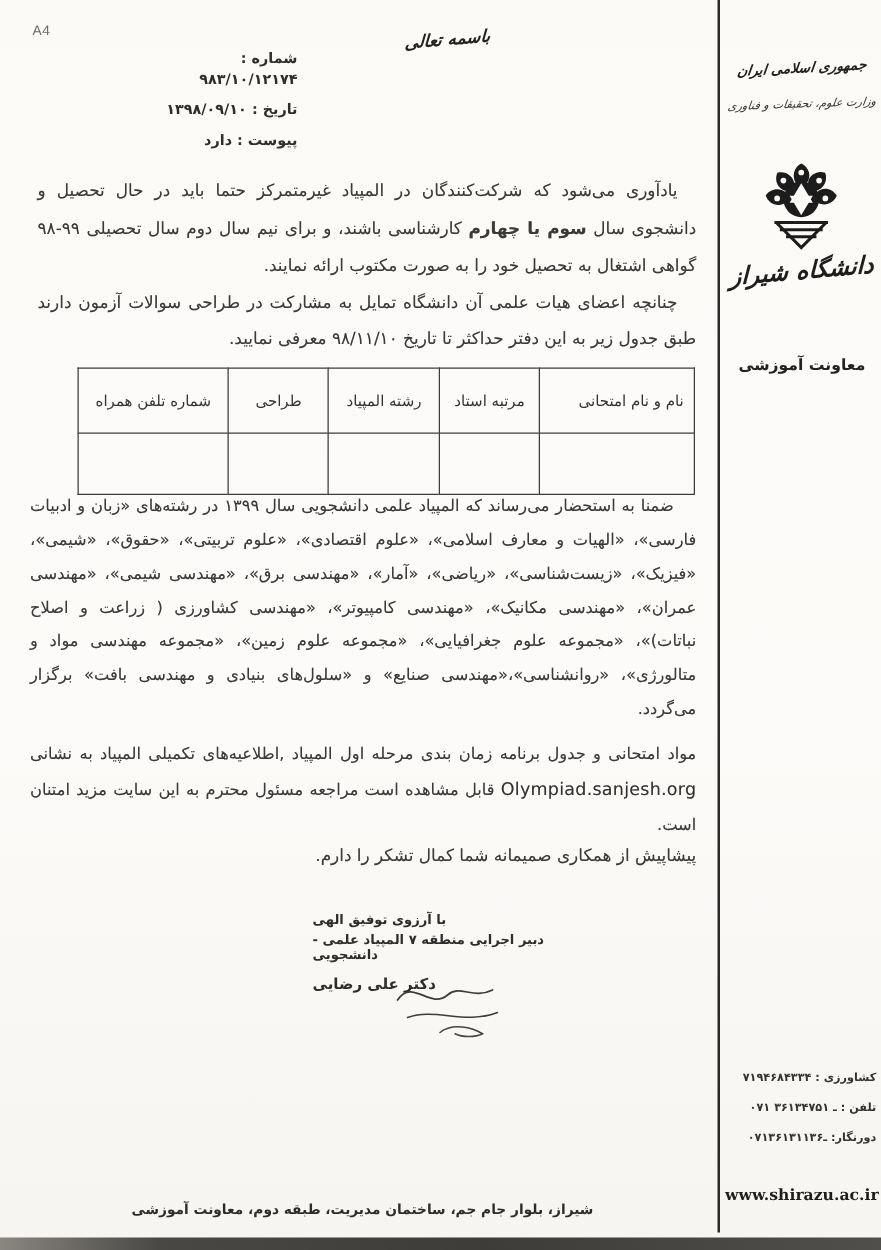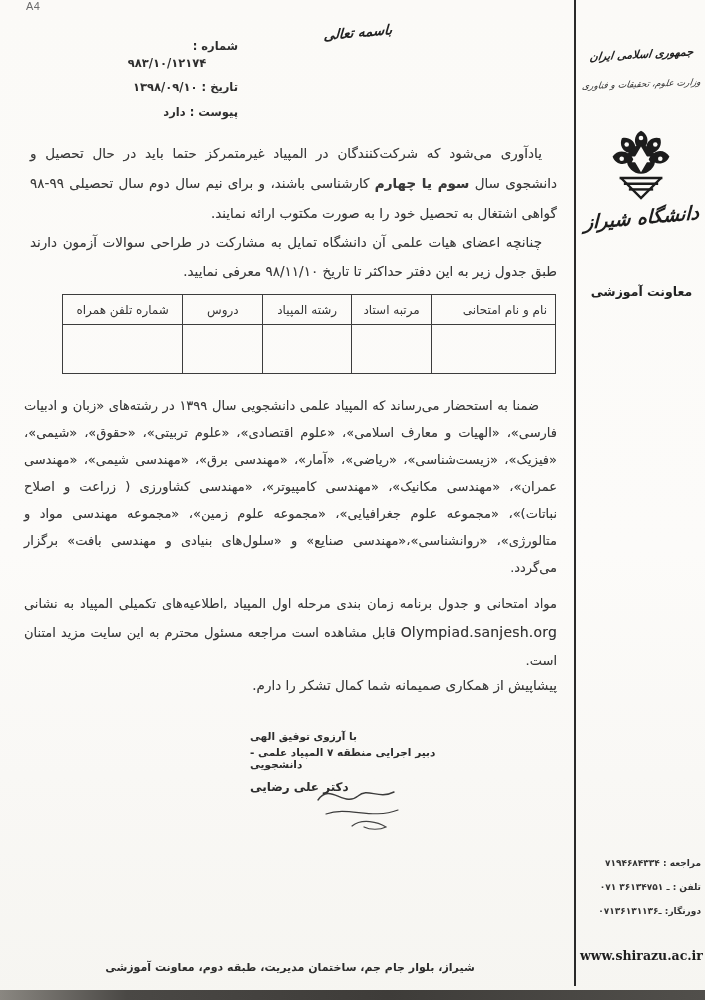--- a/index.html
+++ b/index.html
@@ -5,47 +5,47 @@
   html,body { margin:0; padding:0; background:#e8e6e2; }
   .page {
     position:relative; width:705px; height:1000px; overflow:hidden;
     background:linear-gradient(180deg,#fbfaf7 0%,#fcfbf9 55%,#f6f5f1 100%);
     font-family:"DejaVu Sans",sans-serif; color:#383838;
   }
   .abs { position:absolute; }
   .rtl { direction:rtl; }
   .ltr-num { direction:ltr; unicode-bidi:isolate; display:inline-block; }
 
-  .a4-label { left:26px; top:0; font-family:"Liberation Sans",sans-serif;
+  .a4-label { left:26px; top:19px; font-family:"Liberation Sans",sans-serif;
     font-size:11px; color:#6b6b6b; letter-spacing:.5px; }
 
   .bismillah { left:318px; top:24px; width:80px; font-size:13.5px; color:#222;
     font-style:italic; font-weight:bold; transform:rotate(-5deg) skewX(-8deg);
     text-align:center; }
 
   .meta { left:90px; top:40px; width:148px; text-align:right; font-size:11.5px;
     font-weight:bold; color:#2e2e2e; line-height:1.1; }
   .meta .row { margin-bottom:4px; }
-  .meta .val-row { padding-left:6px; margin-bottom:12px;text-align:center; }
+  .meta .val-row { padding-left:6px; margin-bottom:12px; }
   .meta .gap { margin-top:12px; }
 
   .body-text { text-align:justify; color:#3a3a3a;
     text-shadow:0 0 .4px rgba(40,40,40,.35); }
   .p1 { left:30px; top:124px; width:527px; font-size:13.5px; line-height:30px; text-indent:15px; }
   .p2 { left:30px; top:214px; width:527px; font-size:13.5px; line-height:29px; text-indent:15px; }
   .p3 { left:24px; top:379px; width:533px; font-size:13px;   line-height:27px; text-indent:18px; }
   .p4 { left:24px; top:577px; width:533px; font-size:13px;   line-height:28px; }
   .p5 { left:30px; top:663px; width:527px; font-size:13.5px; text-align:right; }
   .url { font-size:14px; letter-spacing:.2px; direction:ltr; unicode-bidi:isolate; color:#333; }
 
   table.faculty { position:absolute; left:62px; top:294px; width:494px;
     border-collapse:collapse; direction:rtl; table-layout:fixed;
     font-size:12px; color:#333; }
   table.faculty th, table.faculty td { border:1.2px solid #3d3d3d; font-weight:normal; }
-  table.faculty th { height:27px; text-align:center; padding:1px 4px; }
+  table.faculty th { height:27px; text-align:center; padding:12px 4px; }
   table.faculty th:nth-child(1) { width:25%; text-align:right; padding-right:8px; }
   table.faculty th:nth-child(2) { width:16%; }
   table.faculty th:nth-child(3) { width:18%; }
   table.faculty th:nth-child(4) { width:16%; }
   table.faculty th:nth-child(5) { width:25%; }
   table.faculty td { height:46px; }
 
   .signoff { left:250px; top:730px; width:220px; text-align:left; color:#2d2d2d; }
   .signoff .wish  { font-size:10.5px; font-weight:bold; }
   .signoff .role  { font-size:10.5px; font-weight:bold; margin-top:4px; }
@@ -103,21 +103,21 @@
   <p class="abs body-text rtl p1" dir="rtl"><span>یادآوری می‌شود که شرکت‌کنندگان در المپیاد غیرمتمرکز حتما باید در حال تحصیل و دانشجوی سال </span><b>سوم  یا چهارم</b><span> کارشناسی باشند، و برای نیم سال دوم سال تحصیلی ۹۹-۹۸ گواهی اشتغال به تحصیل خود را به صورت مکتوب ارائه نمایند.</span></p>
 
   <p class="abs body-text rtl p2" dir="rtl">چنانچه اعضای هیات علمی آن دانشگاه تمایل به مشارکت در طراحی سوالات آزمون دارند طبق جدول زیر به این دفتر حداکثر تا تاریخ ۹۸/۱۱/۱۰ معرفی نمایید.</p>
 
   <table class="faculty" id="faculty-table" dir="rtl">
     <thead>
         <tr>
           <th>نام و نام امتحانی</th>
           <th>مرتبه استاد</th>
           <th>رشته المپیاد</th>
-          <th>دروس</th>
+          <th>طراحی</th>
           <th>شماره تلفن  همراه</th>
         </tr>
       </thead>
     <tbody>
         <tr>
           <td>&nbsp;</td>
           <td>&nbsp;</td>
           <td>&nbsp;</td>
           <td>&nbsp;</td>
           <td>&nbsp;</td>
@@ -171,21 +171,21 @@
         <path d="M33 86 H67"></path>
         <path d="M22 70 L50 98 L78 70"></path>
       </g>
     </svg>
 
     <div class="uni-name">دانشگاه شیراز</div>
     <div class="dept">معاونت آموزشی</div>
 
     <div class="contact">
       <div class="c-row">
-        <span>مراجعه :</span>
+        <span>کشاورزی :</span>
         <span class="ltr-num">۷۱۹۴۶۸۴۳۳۴</span>
       </div>
       <div class="c-row">
         <span>تلفن :</span>
         <span class="ltr-num">۰۷۱ ـ ۳۶۱۳۴۷۵۱</span>
       </div>
       <div class="c-row">
         <span>دورنگار:</span>
         <span class="ltr-num">۰۷۱ـ۳۶۱۳۱۱۳۶</span>
       </div>

